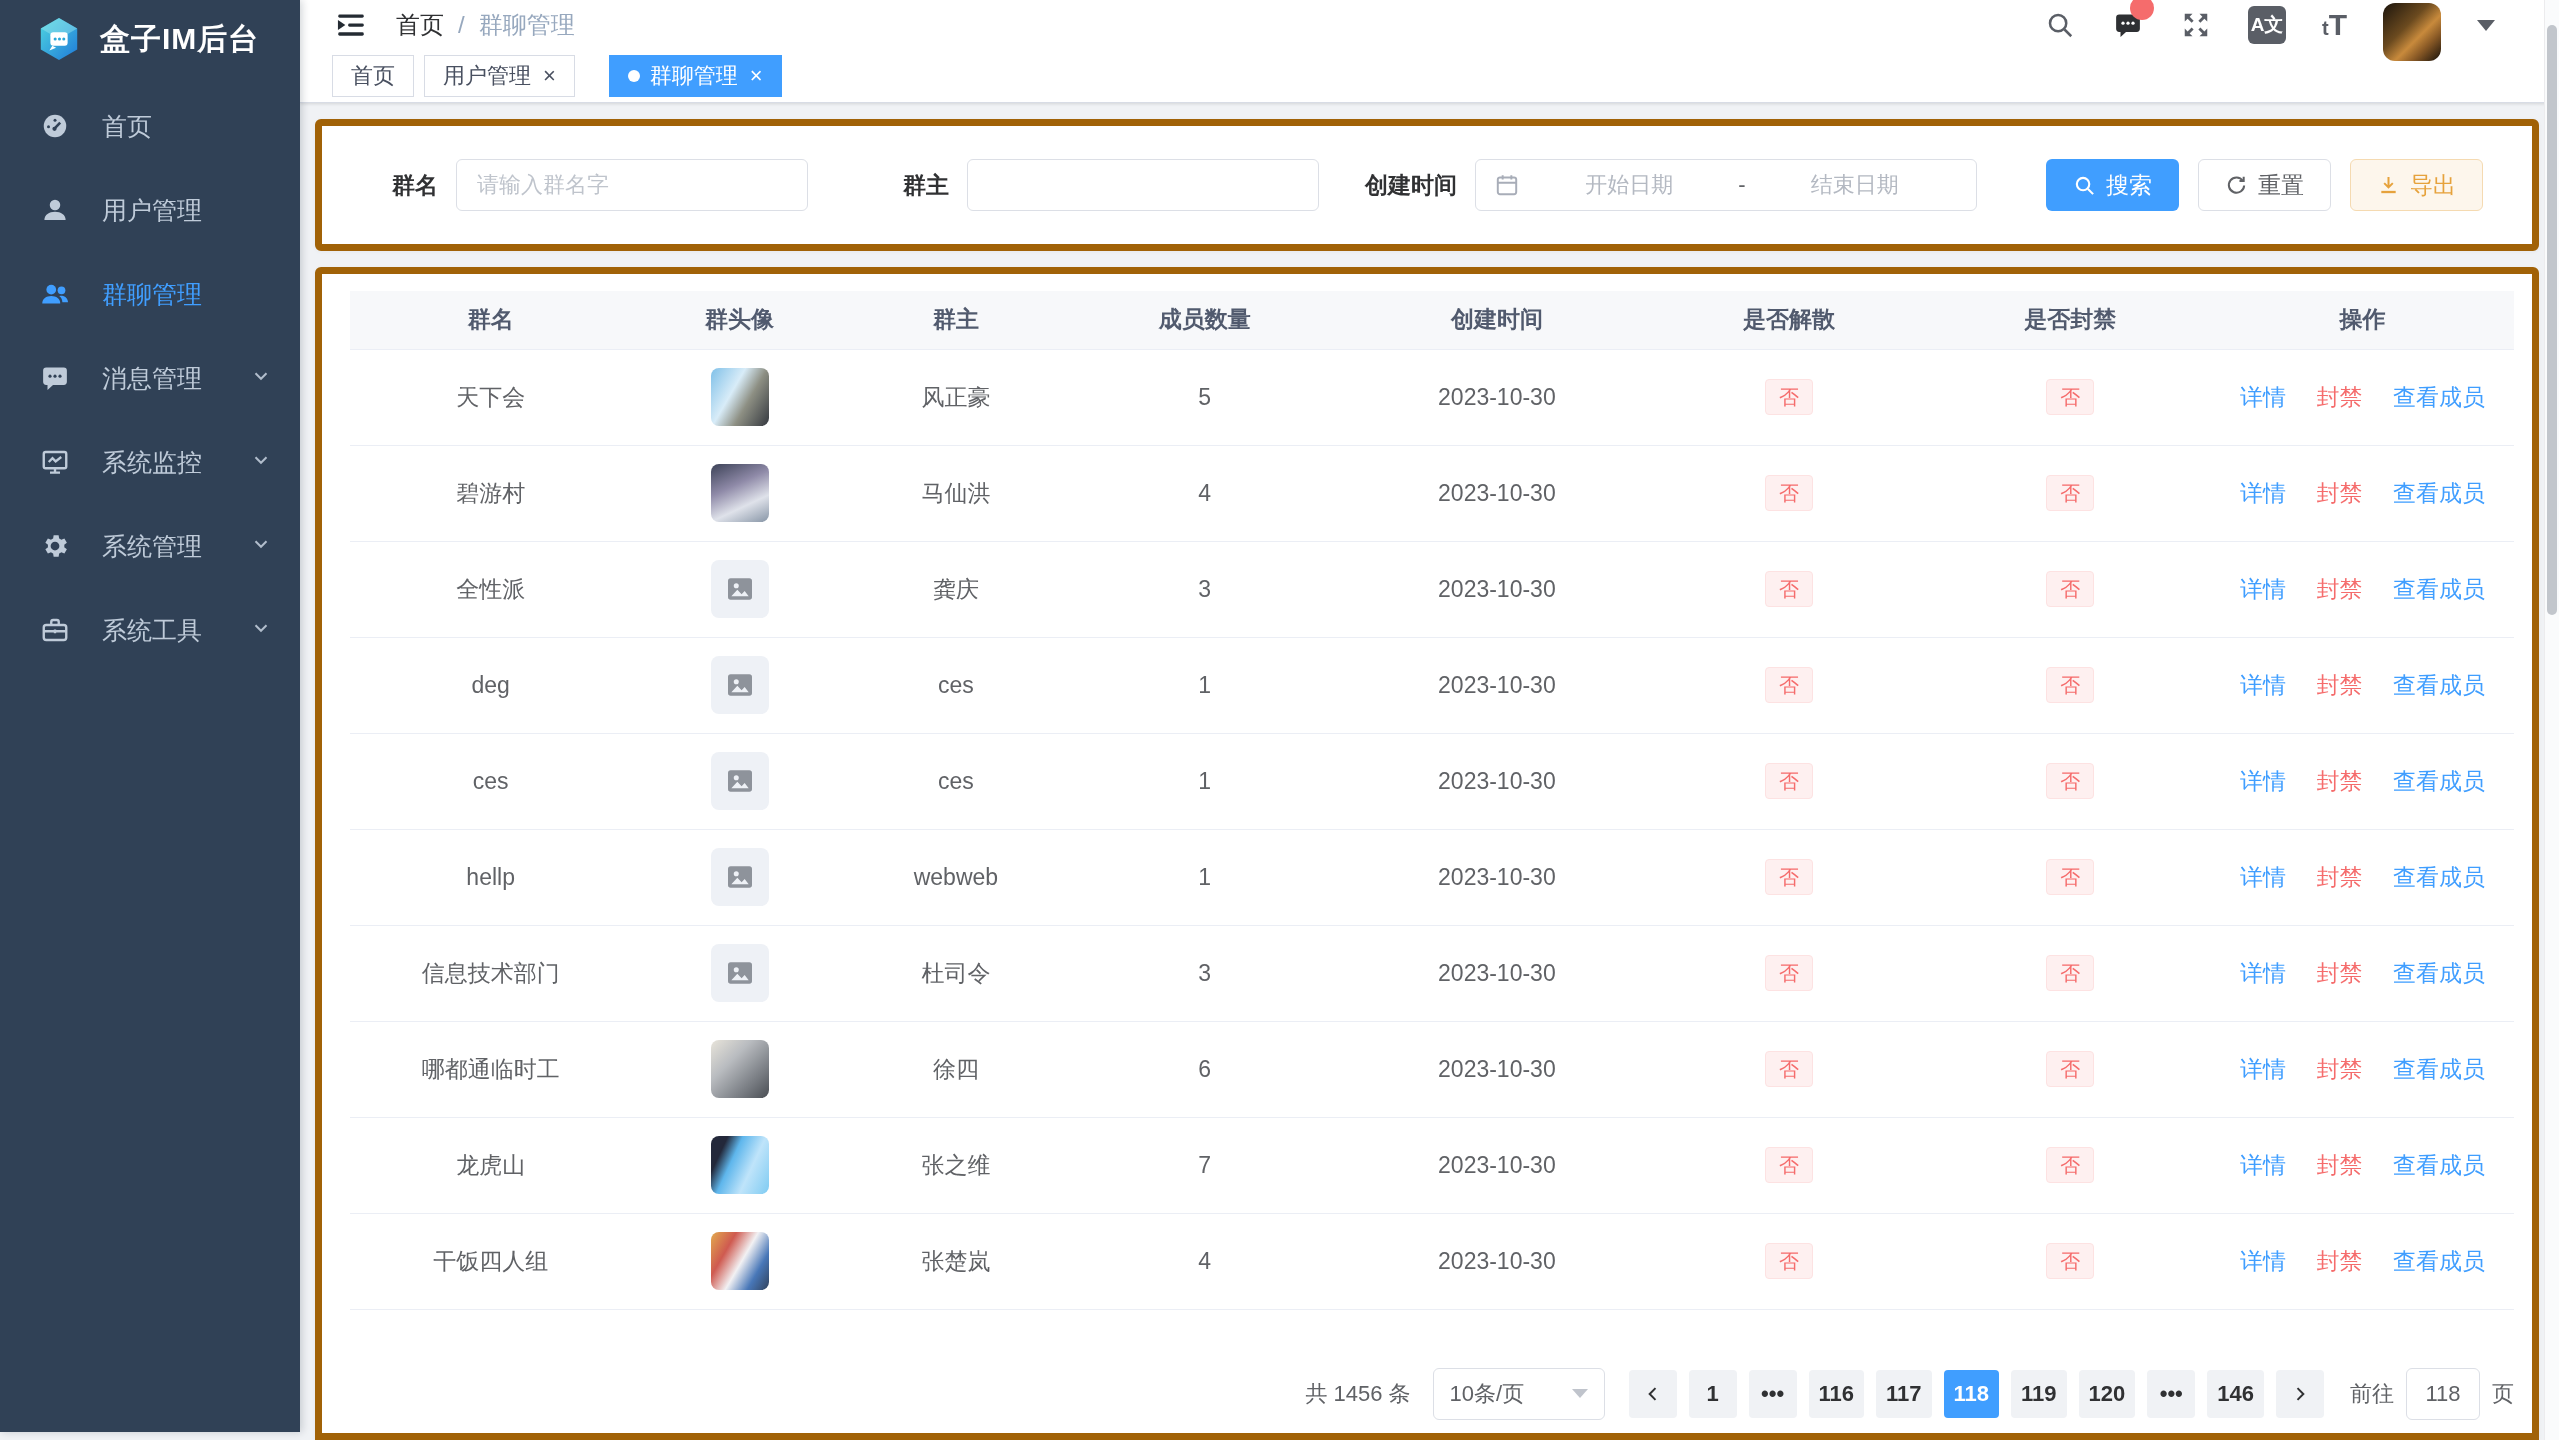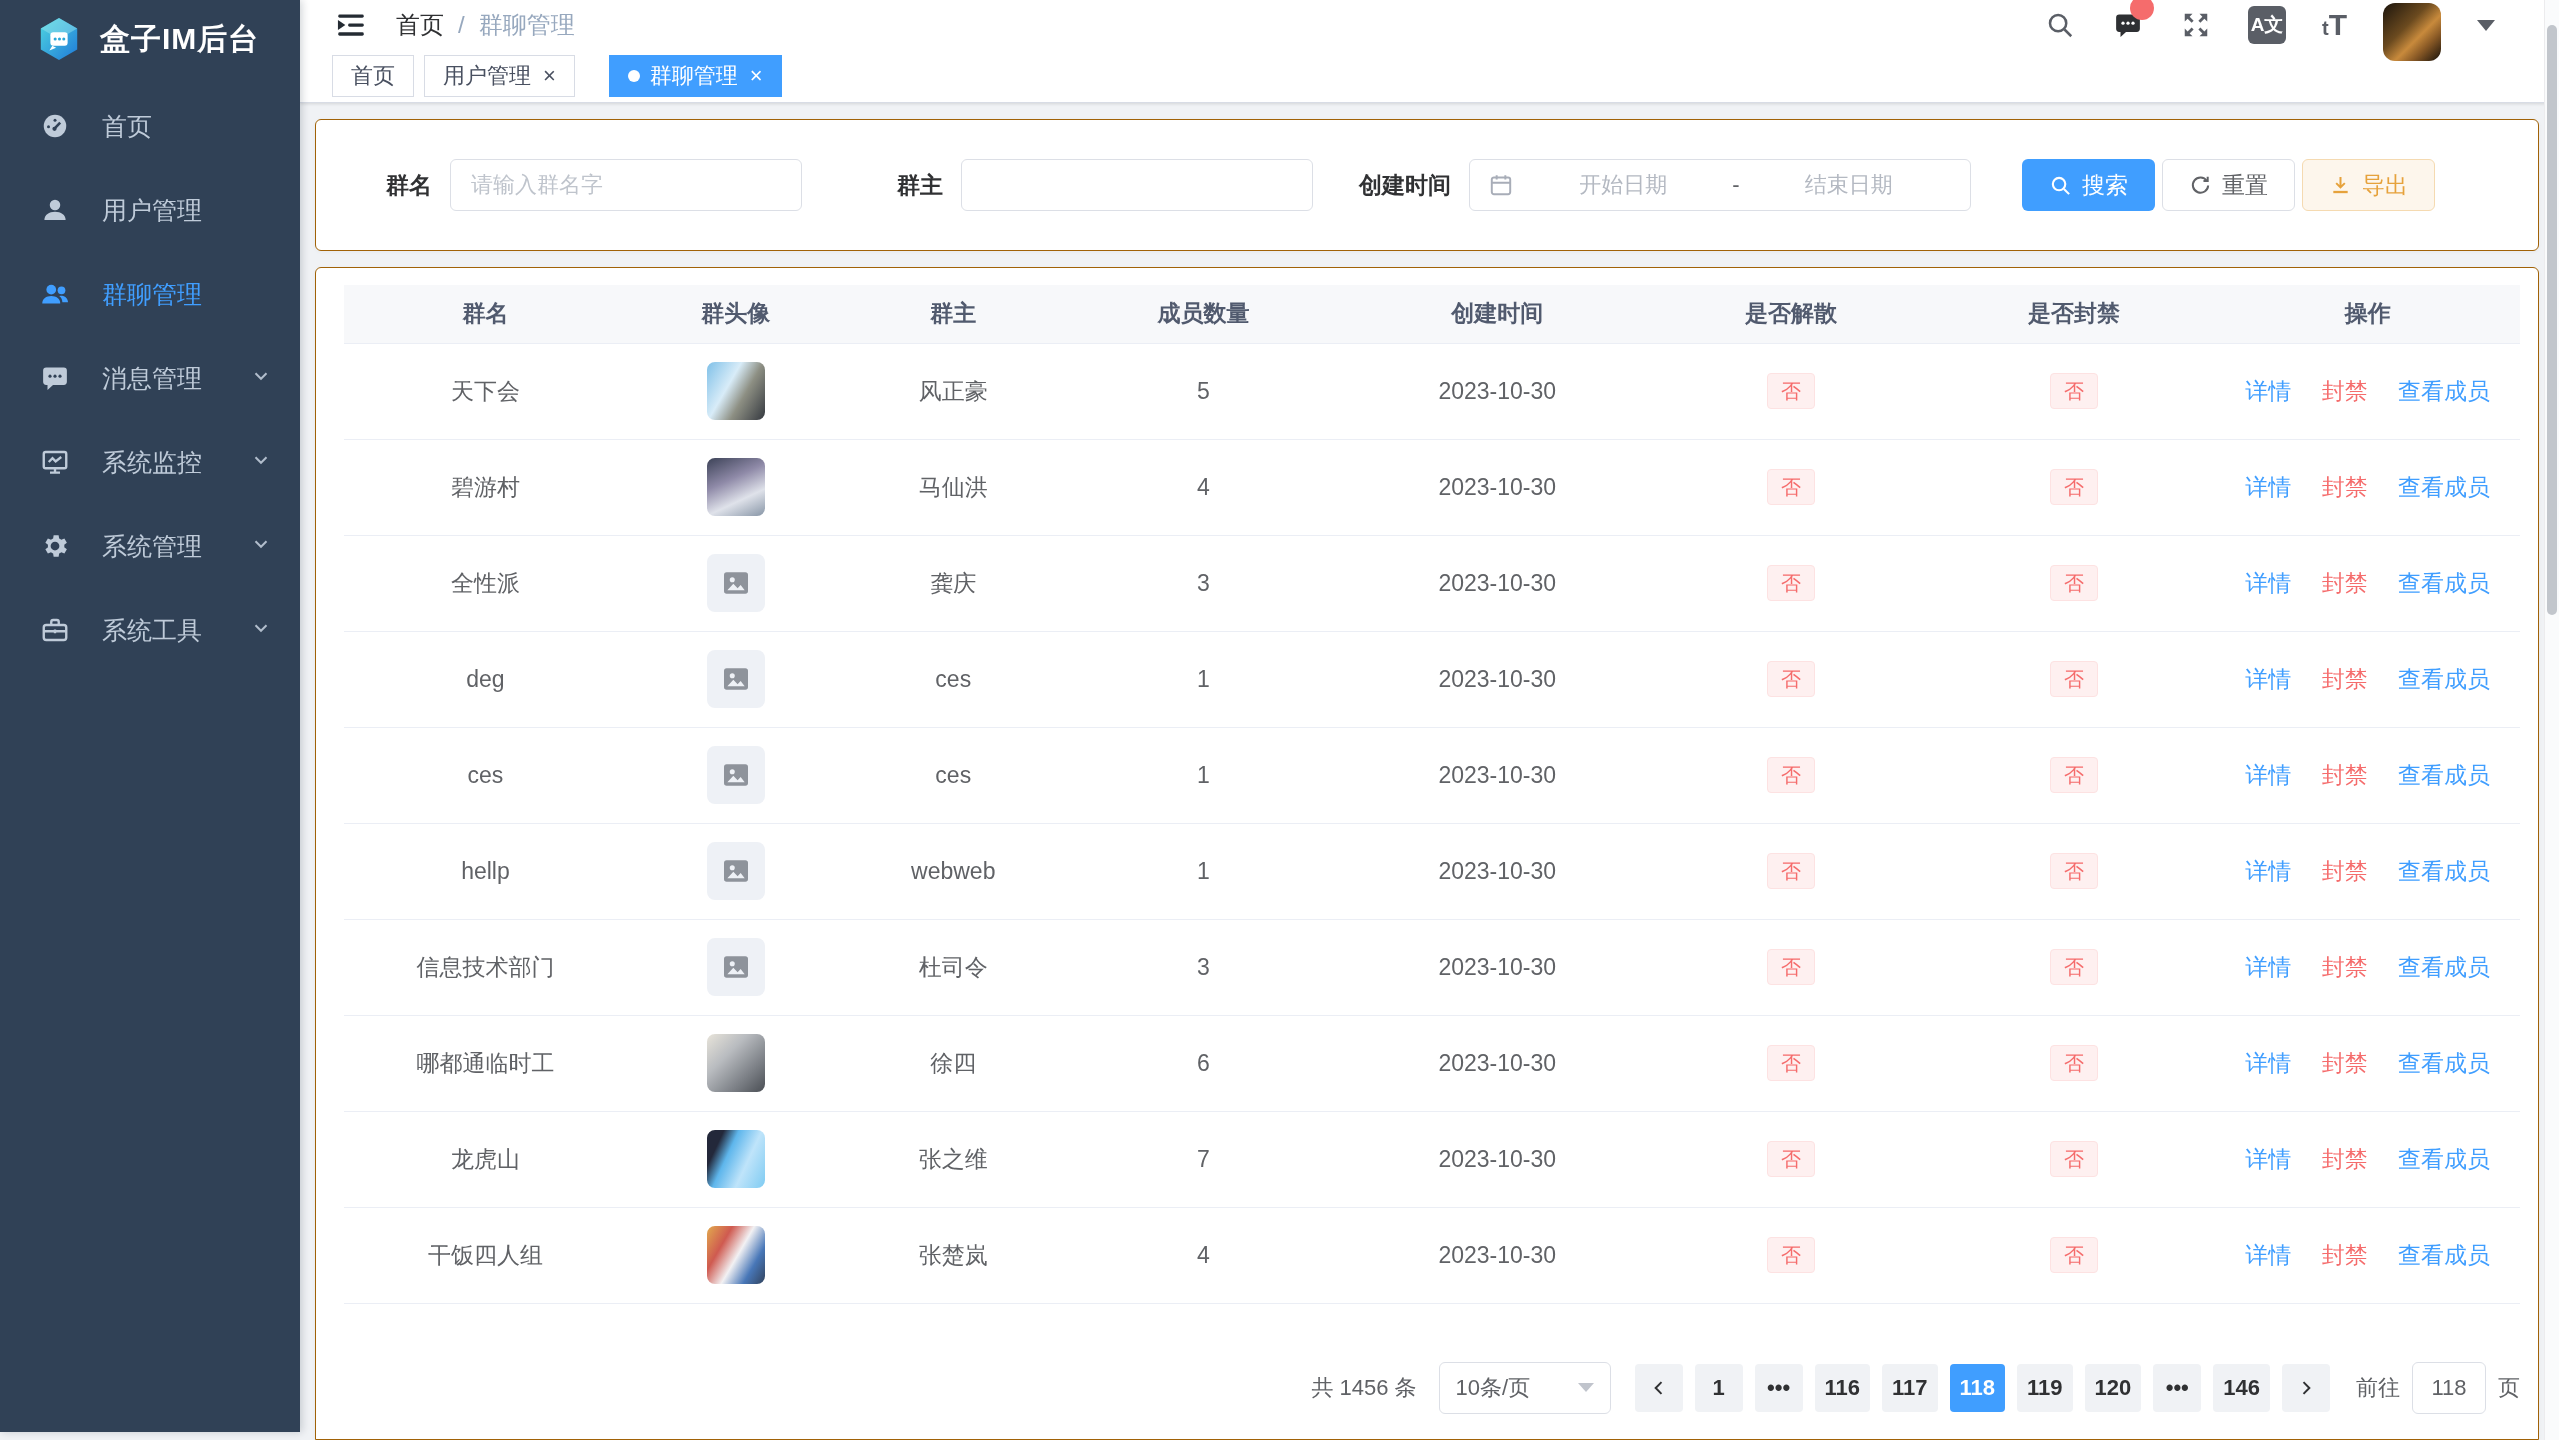--- a/index.html
+++ b/index.html
@@ -39,34 +39,34 @@
 
   
   .tabsbar { position:absolute; left:300px; top:50px; right:0; height:53px; background:#fff; border-bottom:1px solid #d8dce5; box-shadow:0 1px 3px rgba(0,0,0,.12); display:flex; align-items:center; padding-left:32px; gap:10px; z-index:1; }
   .tab { height:42px; display:inline-flex; align-items:center; padding:0 18px; background:#fff; border:1px solid #d8dce5; color:#495060; font-size:22px; cursor:pointer; gap:10px; }
   .tab .tab-close { font-size:22px; line-height:1; margin-left:2px; }
   .tab.active { background:#409eff; border-color:#409eff; color:#fff; margin-left:24px; }
   .tab.active .dot { width:12px; height:12px; border-radius:50%; background:#fff; }
 
   
   .content { position:absolute; left:300px; top:103px; right:0; bottom:0; padding:16px 20px 0 15px; display:flex; flex-direction:column; }
-  .card { background:#fff; border:1px solid #a16207; border-radius:6px; box-shadow:0 1px 4px rgba(0,21,41,.04); }
+  .card { background:#fff; border:7px solid #a16207; border-radius:6px; box-shadow:0 1px 4px rgba(0,21,41,.04); }
 
   .search-card { height:132px; display:flex; align-items:center; padding-left:70px; flex:none; }
   .f-label { font-size:23px; font-weight:700; color:#303133; margin-right:18px; white-space:nowrap; }
   .f-input { width:352px; height:52px; border:1px solid #dcdfe6; border-radius:6px; padding:0 20px; font-size:22px; color:#606266; outline:none; font-family:inherit; }
   .f-input::placeholder { color:#bfc4cc; }
   .fi { display:flex; align-items:center; }
   .fi-owner { margin-left:95px; }
   .fi-date { margin-left:46px; }
   .date-range { width:502px; height:52px; border:1px solid #dcdfe6; border-radius:6px; display:flex; align-items:center; padding:0 18px; color:#b4b9c2; font-size:22px; cursor:text; }
   .date-range .cal { width:26px; height:26px; color:#a8adb8; margin-right:6px; }
   .date-range .ph { flex:1; text-align:center; }
   .date-range .sep { color:#606266; padding:0 6px; }
-  .btns { display:flex; align-items:center; margin-left:51px; gap:7px;text-align:center; }
+  .btns { display:flex; align-items:center; margin-left:69px; gap:19px;text-align:center; }
   .btn { height:52px; padding:0 26px; border-radius:6px; font-size:23px; display:inline-flex; align-items:center; gap:10px; cursor:pointer; border:1px solid transparent; white-space:nowrap; }
   .btn svg { width:23px; height:23px; }
   .btn-primary { background:#409eff; color:#fff; }
   .btn-plain { background:#fff; border-color:#dcdfe6; color:#606266; }
   .btn-export { background:#fdf6ec; border-color:#f5dab1; color:#e6a23c; }
 
   .table-card { flex:1; margin-top:16px; padding:17px 18px 0 28px; border-radius:6px 6px 0 0; overflow:hidden; }
   table { width:100%; border-collapse:collapse; table-layout:fixed; }
   thead th { background:#f7f8fa; height:58px; font-size:23px; color:#515a6e; font-weight:600; text-align:center; border-bottom:1px solid #ebeef5; }
   tbody td { height:96px; text-align:center; font-size:23px; color:#606266; border-bottom:1px solid #ebeef5; }

